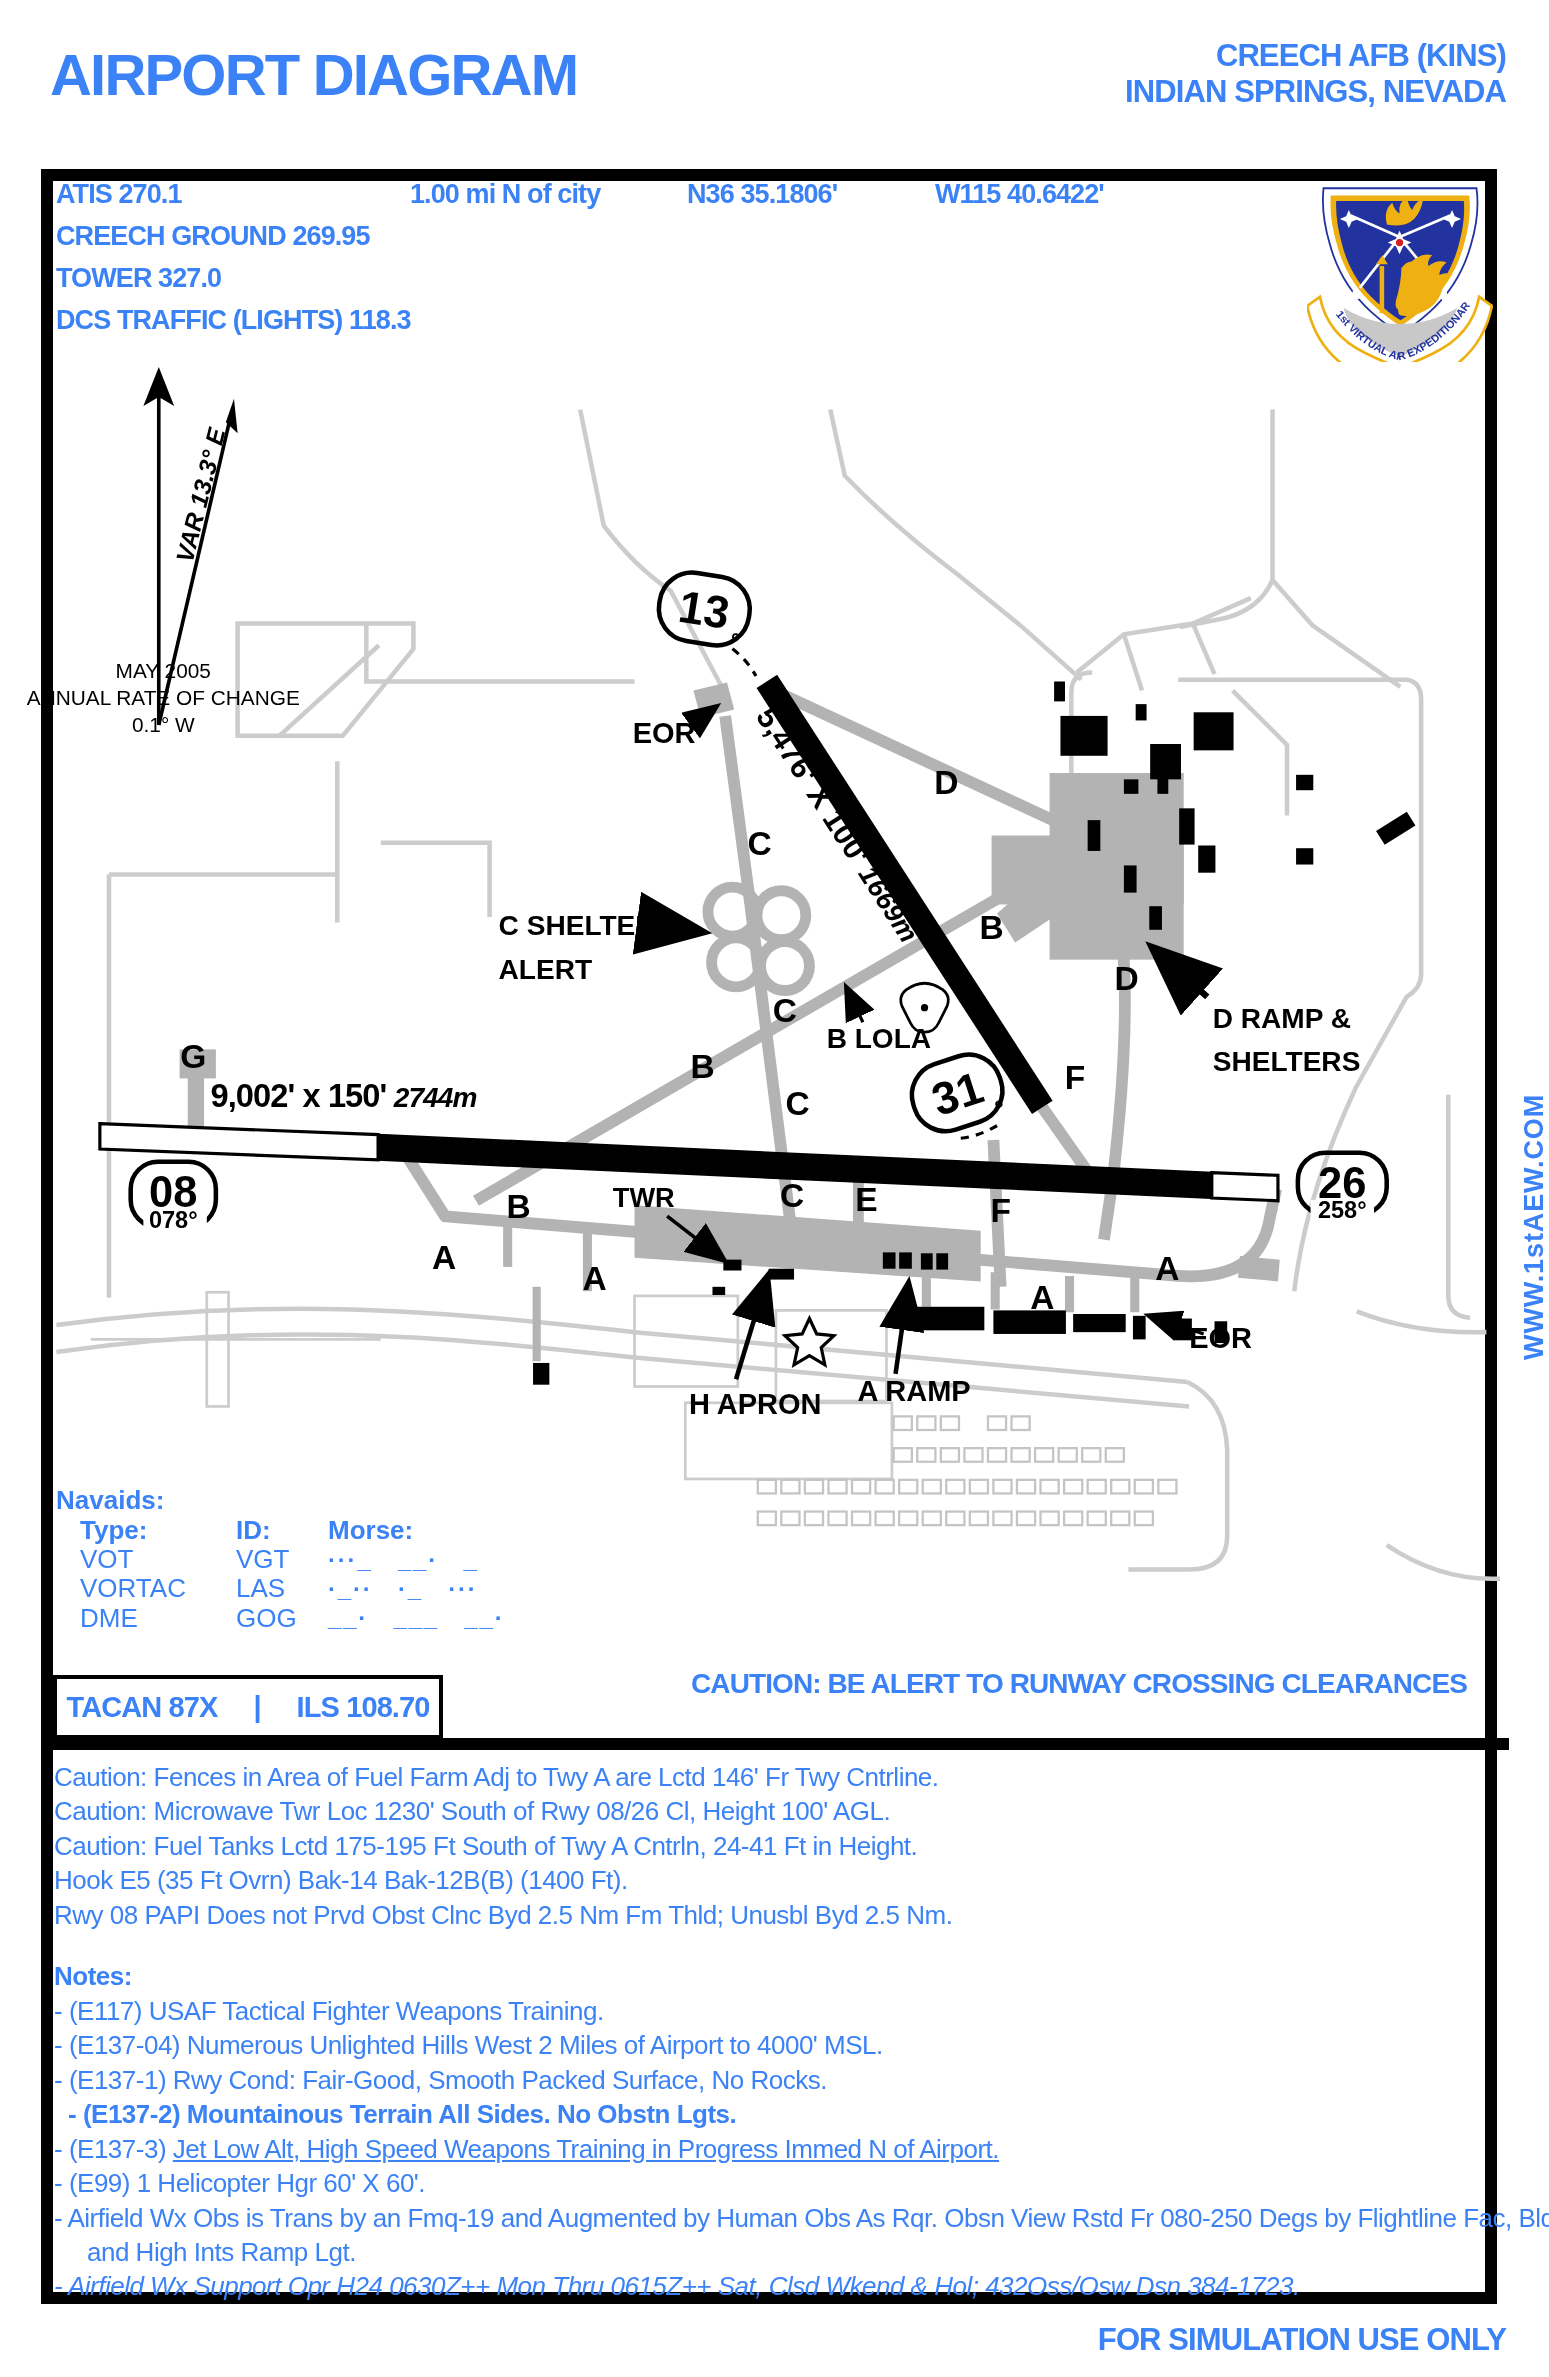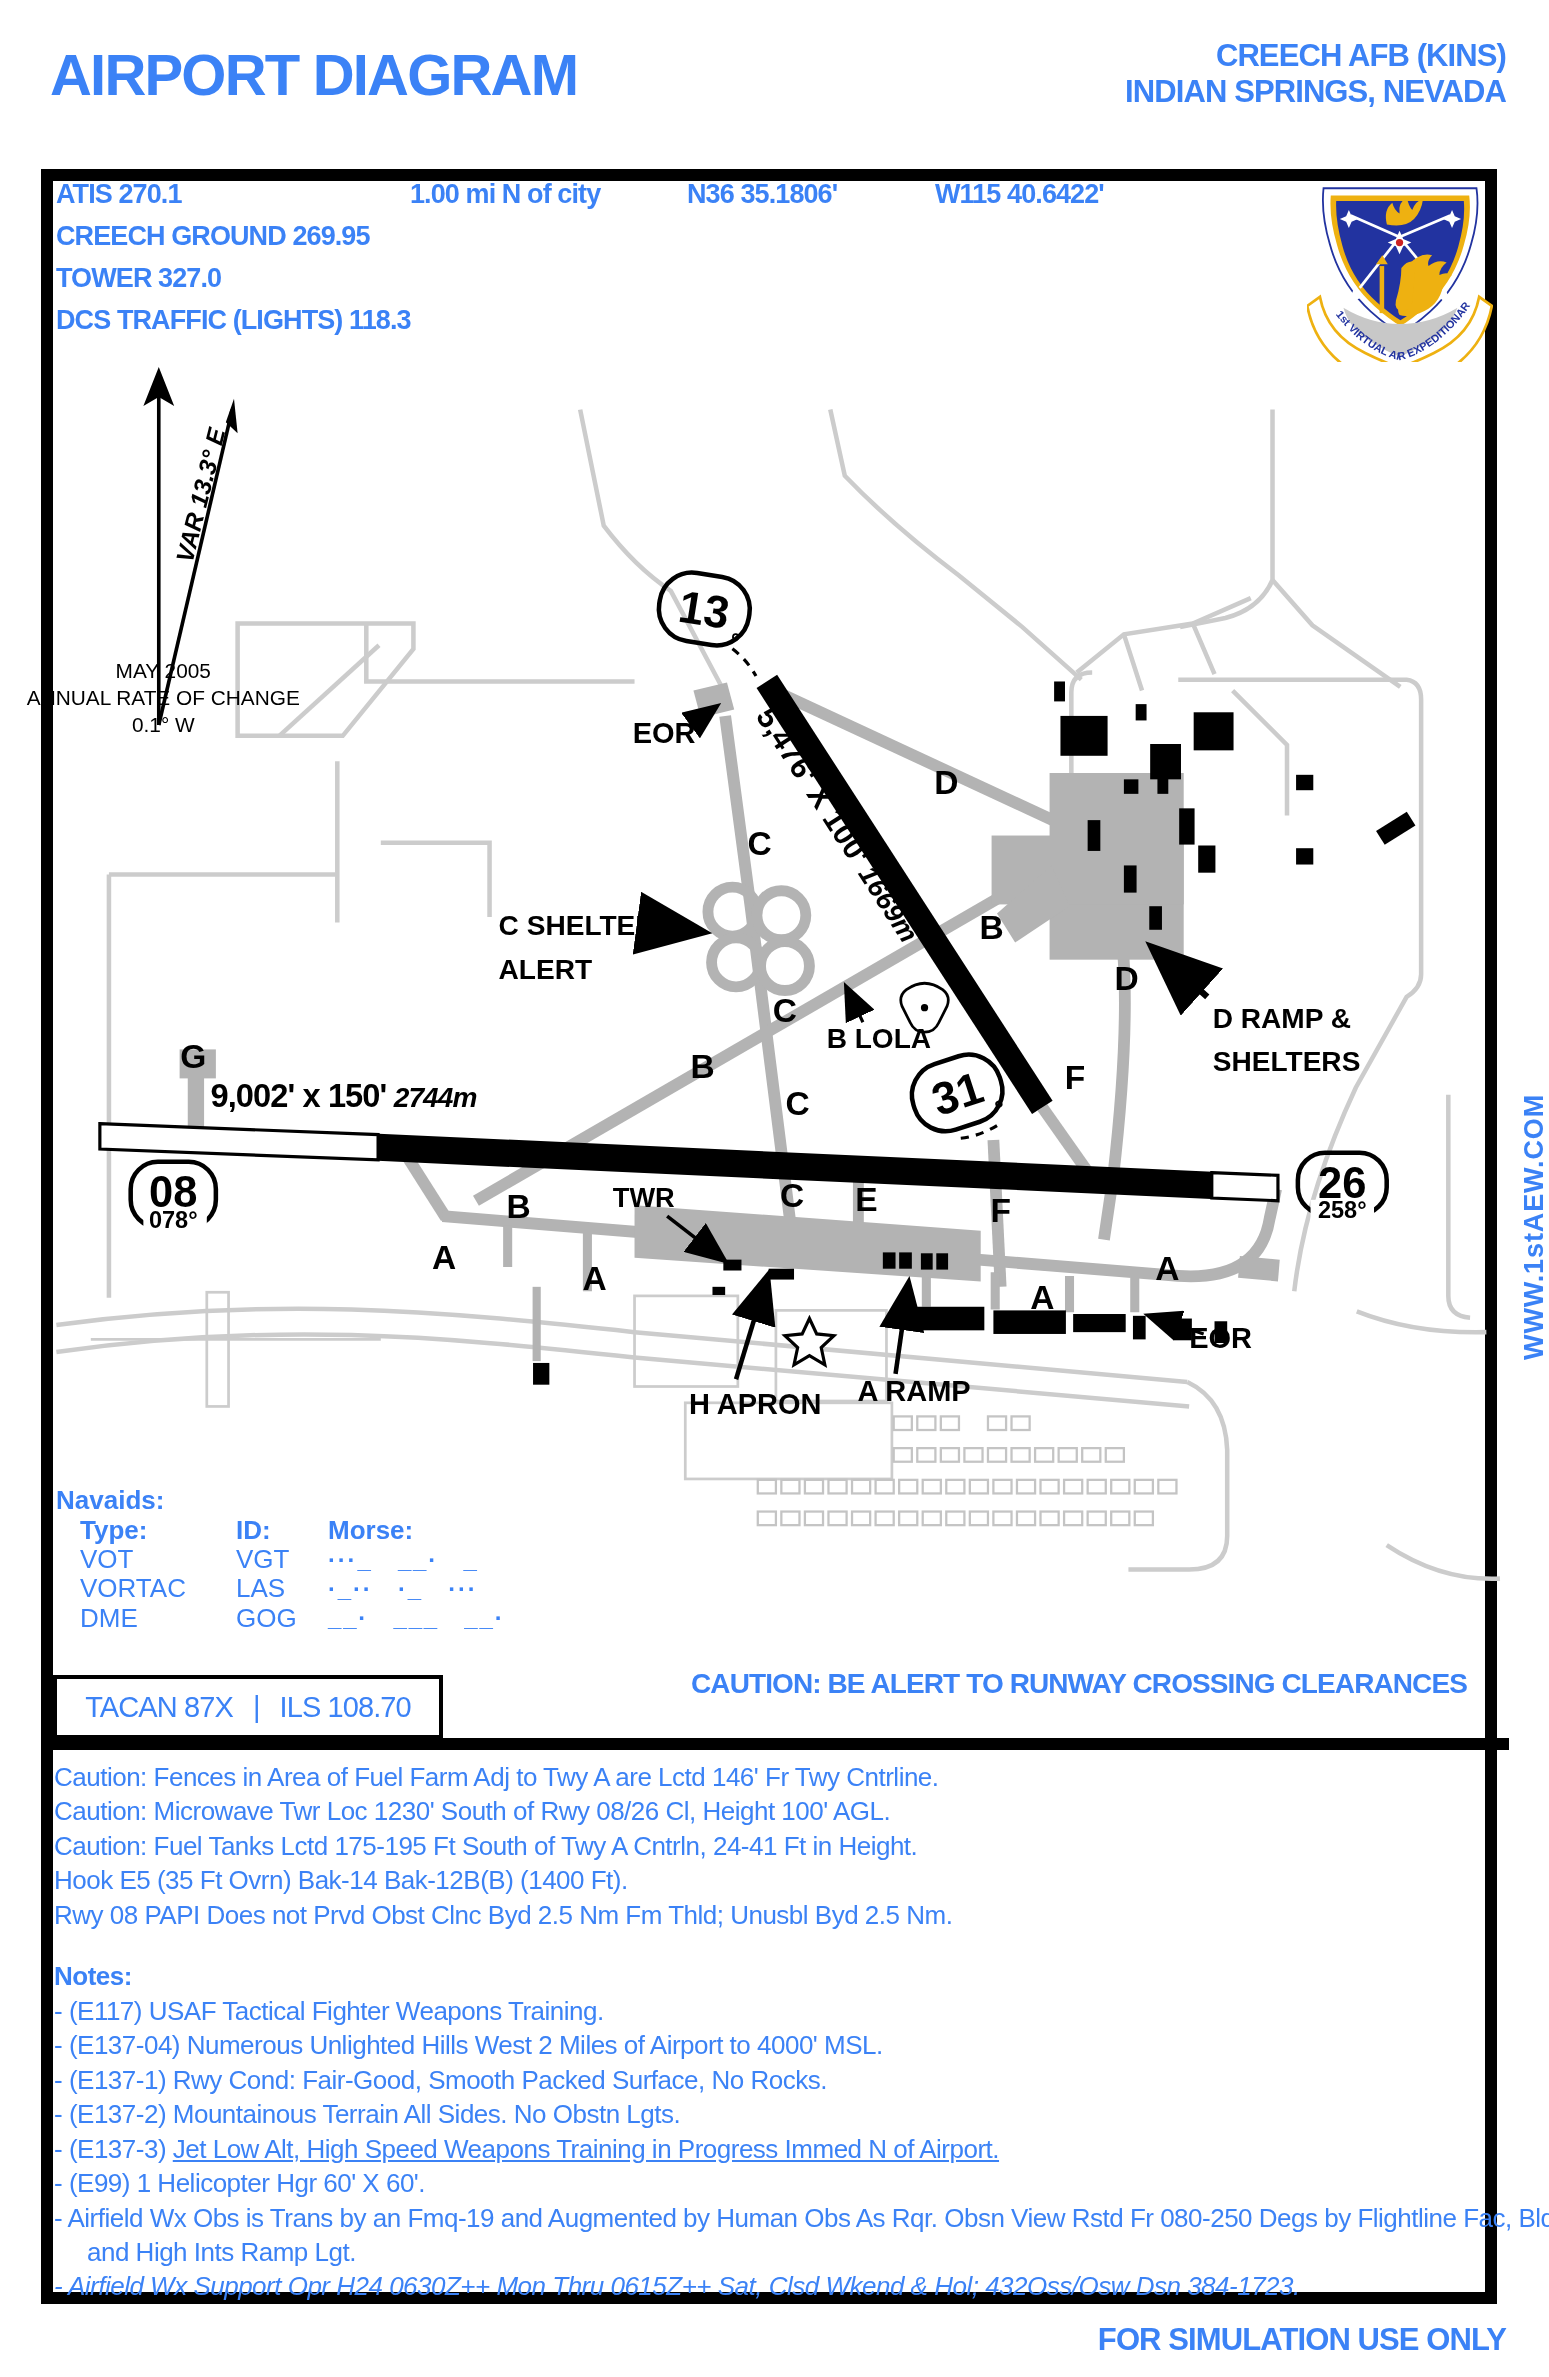--- a/index.html
+++ b/index.html
@@ -11,21 +11,21 @@
   .freq{font-weight:bold;font-size:27px;letter-spacing:-0.9px;white-space:nowrap;}
   .mid{font-weight:bold;font-size:27px;letter-spacing:-0.9px;white-space:nowrap;}
   #frame{position:absolute;left:41px;top:169px;width:1456px;height:2135px;border:12.7px solid #000;box-sizing:border-box;}
   #divider{position:absolute;left:41px;top:1738px;width:1468px;height:11.8px;background:#000;}
   svg text{font-family:"Liberation Sans",sans-serif;}
   .nav-h{font-weight:bold;font-size:26px;}
   .nav-c{font-size:26px;white-space:nowrap;letter-spacing:0px;}
   .morse{font-weight:bold;font-size:24px;letter-spacing:1.8px;white-space:nowrap;}
   #tacanbox{position:absolute;left:53px;top:1675px;width:390px;height:64px;border:4.5px solid #000;
             box-sizing:border-box;display:flex;align-items:center;justify-content:center;
-            font-size:29px;font-weight:normal;letter-spacing:-0.9px;gap:20px;}
+            font-size:29px;font-weight:bold;letter-spacing:-0.9px;gap:36px;}
   .cau1{font-weight:bold;font-size:28px;letter-spacing:-0.9px;white-space:nowrap;}
   .cau2{font-weight:bold;font-size:28px;letter-spacing:-0.9px;white-space:nowrap;text-decoration:underline;}
   .noteln{font-size:26px;letter-spacing:-0.5px;white-space:nowrap;}
   .u{text-decoration:underline;}
   .vert-l{transform:rotate(90deg);transform-origin:left top;font-weight:bold;font-size:27px;letter-spacing:0.9px;white-space:nowrap;}
   .vert-r{transform:rotate(-90deg);transform-origin:left top;font-weight:bold;font-size:27px;letter-spacing:0.9px;white-space:nowrap;}
   .sim{font-weight:bold;font-size:31px;letter-spacing:-0.9px;}
 </style>
 </head>
 <body>
@@ -368,21 +368,21 @@
   <div class="abs noteln" style="left:54px;top:1762px;">Caution: Fences in Area of Fuel Farm Adj to Twy A are Lctd 146' Fr Twy Cntrline.</div>
   <div class="abs noteln" style="left:54px;top:1796px;">Caution: Microwave Twr Loc 1230' South of Rwy 08/26 Cl, Height 100' AGL.</div>
   <div class="abs noteln" style="left:54px;top:1831px;">Caution: Fuel Tanks Lctd 175-195 Ft South of Twy A Cntrln, 24-41 Ft in Height.</div>
   <div class="abs noteln" style="left:54px;top:1865px;">Hook E5 (35 Ft Ovrn) Bak-14 Bak-12B(B) (1400 Ft).</div>
   <div class="abs noteln" style="left:54px;top:1900px;">Rwy 08 PAPI Does not Prvd Obst Clnc Byd 2.5 Nm Fm Thld; Unusbl Byd 2.5 Nm.</div>
 
   <div class="abs noteln" style="left:54px;top:1961px;font-weight:bold;">Notes:</div>
   <div class="abs noteln" style="left:54px;top:1996px;">- (E117) USAF Tactical Fighter Weapons Training.</div>
   <div class="abs noteln" style="left:54px;top:2030px;">- (E137-04) Numerous Unlighted Hills West 2 Miles of Airport to 4000' MSL.</div>
   <div class="abs noteln" style="left:54px;top:2065px;">- (E137-1) Rwy Cond: Fair-Good, Smooth Packed Surface, No Rocks.</div>
-  <div class="abs noteln" style="left:54px;top:2099px;">- (E137-2) Mountainous Terrain All Sides. No Obstn Lgts.</div>
+  <div class="abs noteln" style="left:68px;top:2099px;font-weight:bold;">- (E137-2) Mountainous Terrain All Sides. No Obstn Lgts.</div>
   <div class="abs noteln" style="left:54px;top:2134px;"><span>- (E137-3) </span><span class="u">Jet Low Alt, High Speed Weapons Training in Progress Immed N of Airport.</span></div>
   <div class="abs noteln" style="left:54px;top:2168px;">- (E99) 1 Helicopter Hgr 60' X 60'.</div>
   <div class="abs noteln" style="left:54px;top:2203px;">- Airfield Wx Obs is Trans by an Fmq-19 and Augmented by Human Obs As Rqr. Obsn View Rstd Fr 080-250 Degs by Flightline Fac, Bldgs</div>
   <div class="abs noteln" style="left:87px;top:2237px;">and High Ints Ramp Lgt.</div>
   <div class="abs noteln" style="left:54px;top:2271px;font-style:italic;">- Airfield Wx Support Opr H24 0630Z++ Mon Thru 0615Z++ Sat, Clsd Wkend &amp; Hol; 432Oss/Osw Dsn 384-1723.</div>
 
   <div class="abs vert-l" style="left:5.4px;top:1056px;">WWW.1stAEW.COM</div>
   <div class="abs vert-r" style="left:1519px;top:1360px;">WWW.1stAEW.COM</div>
 
   <div class="abs sim" style="right:44px;top:2322px;">FOR SIMULATION USE ONLY</div>

